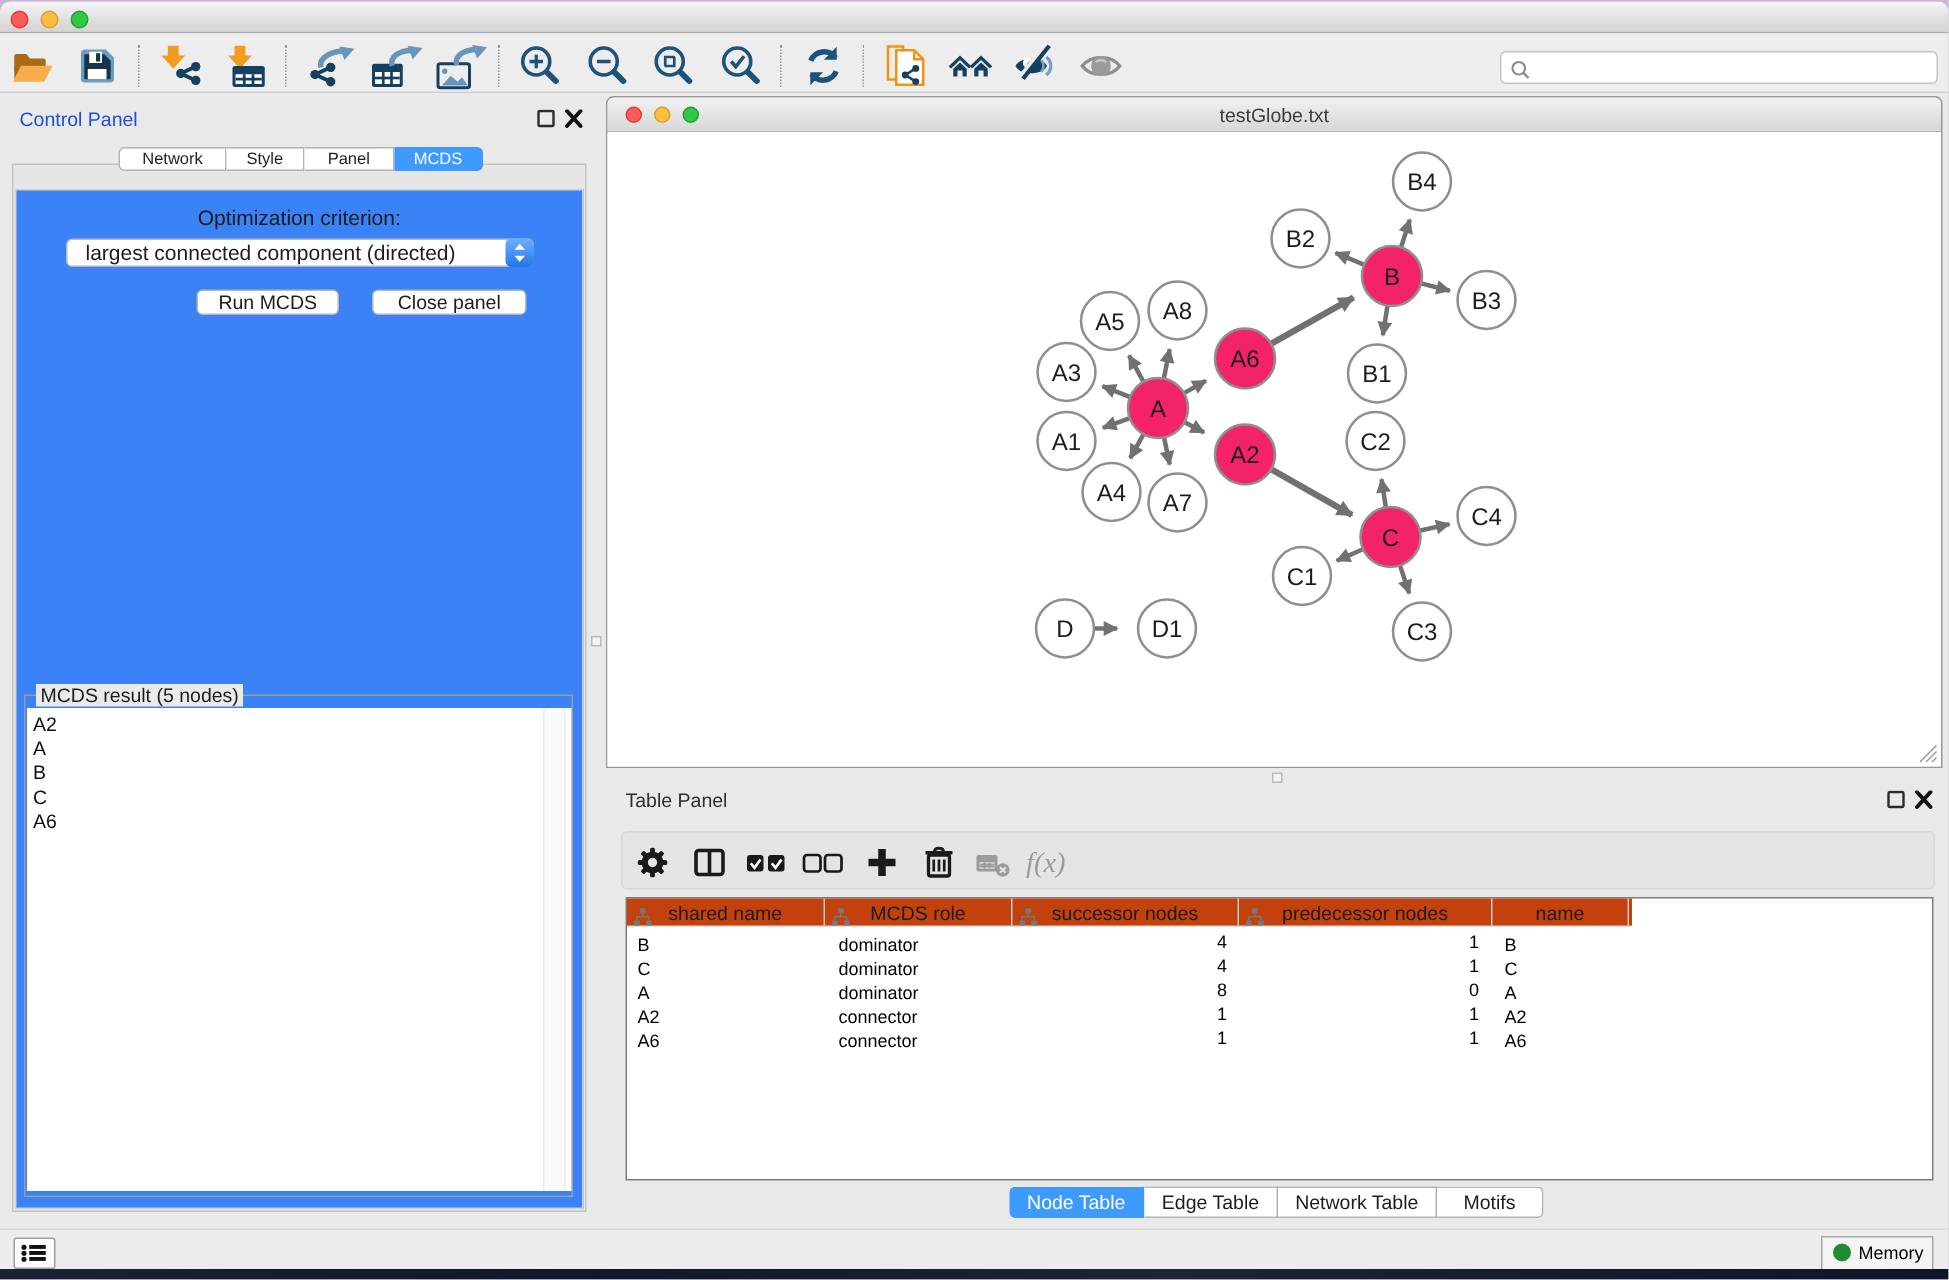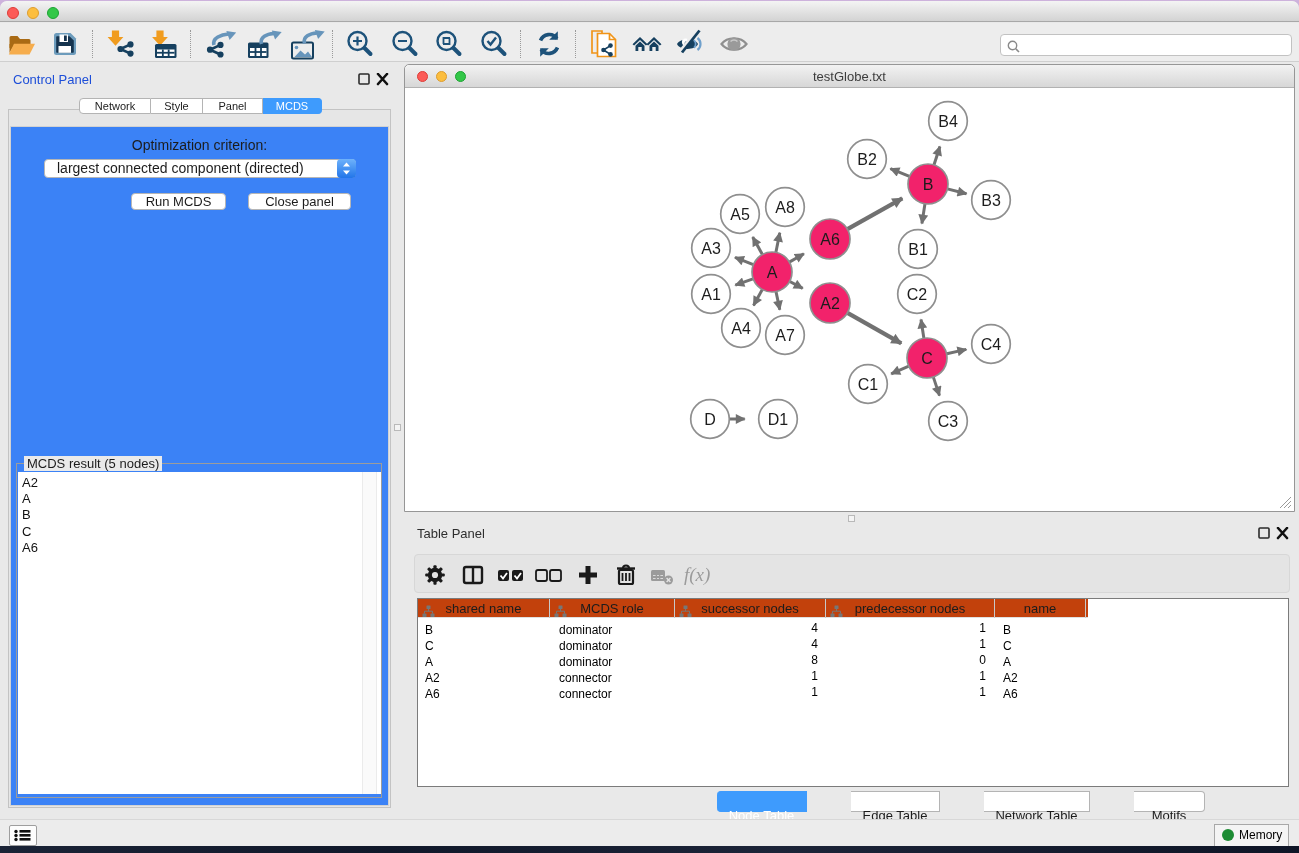--- a/index.html
+++ b/index.html
@@ -45,21 +45,21 @@
 .gtl { position:absolute; top:6px; width:11px; height:11px; border-radius:50%; }
 .gcanvas { position:absolute; left:0; top:24px; width:889px; height:422px; background:#fff; overflow:hidden; }
 
 .tp-title { position:absolute; left:417px; top:463px; font-size:13px; color:#2e2e2e; }
 .tp-toolbar { position:absolute; left:414px; top:491px; width:876px; height:39px; background:#e4e4e4; border:1px solid #d7d7d7; border-radius:4px; }
 .tbl { position:absolute; left:417px; top:535px; width:872px; height:189px; background:#fff; border:1px solid #7b7b7b; }
 .tbl-head { position:absolute; left:0; top:0; height:19px; background:#c2410c; border-bottom:1px solid #e0e0e0; font-size:13px; color:#1c1c1c; }
 .th { position:absolute; top:0; height:19px; border-right:1px solid #c8c8c8; text-align:center; line-height:19px; }
 .tbl-row { position:absolute; font-size:12px; color:#000; height:16px; line-height:16px; }
 .tabs2 { position:absolute; left:673px; top:728px; height:21px; display:flex; font-size:13px; }
-.tab2 { background:#fff; border:1px solid #b4b4b4; border-left:none; color:#1c1c1c; padding-top:16px; text-align:center;margin-left:44px; }
+.tab2 { background:#fff; border:1px solid #b4b4b4; border-left:none; color:#1c1c1c; padding-top:2px; text-align:center; }
 .tab2.sel { background:#3e9bfd; color:#fff; border-color:#3e9bfd; border-radius:4px 0 0 4px; }
 .tab2.last { border-radius:0 4px 4px 0; }
 .memory { position:absolute; right:10px; top:4px; width:75px; height:23px; background:#f4f4f4; border:1px solid #a8a8a8; font-size:12px; color:#be185d;text-decoration:underline; }
 .listbtn { position:absolute; left:9px; top:5px; width:28px; height:21px; background:#fdfdfd; border:1px solid #9e9e9e; border-radius:2px; }
 .grip { position:absolute; width:7px; height:7px; background:#f4f4f4; border:1px solid #b9b9b9; }
 </style>
 </head>
 <body>
 <div class="app">
   <div class="titlebar">

